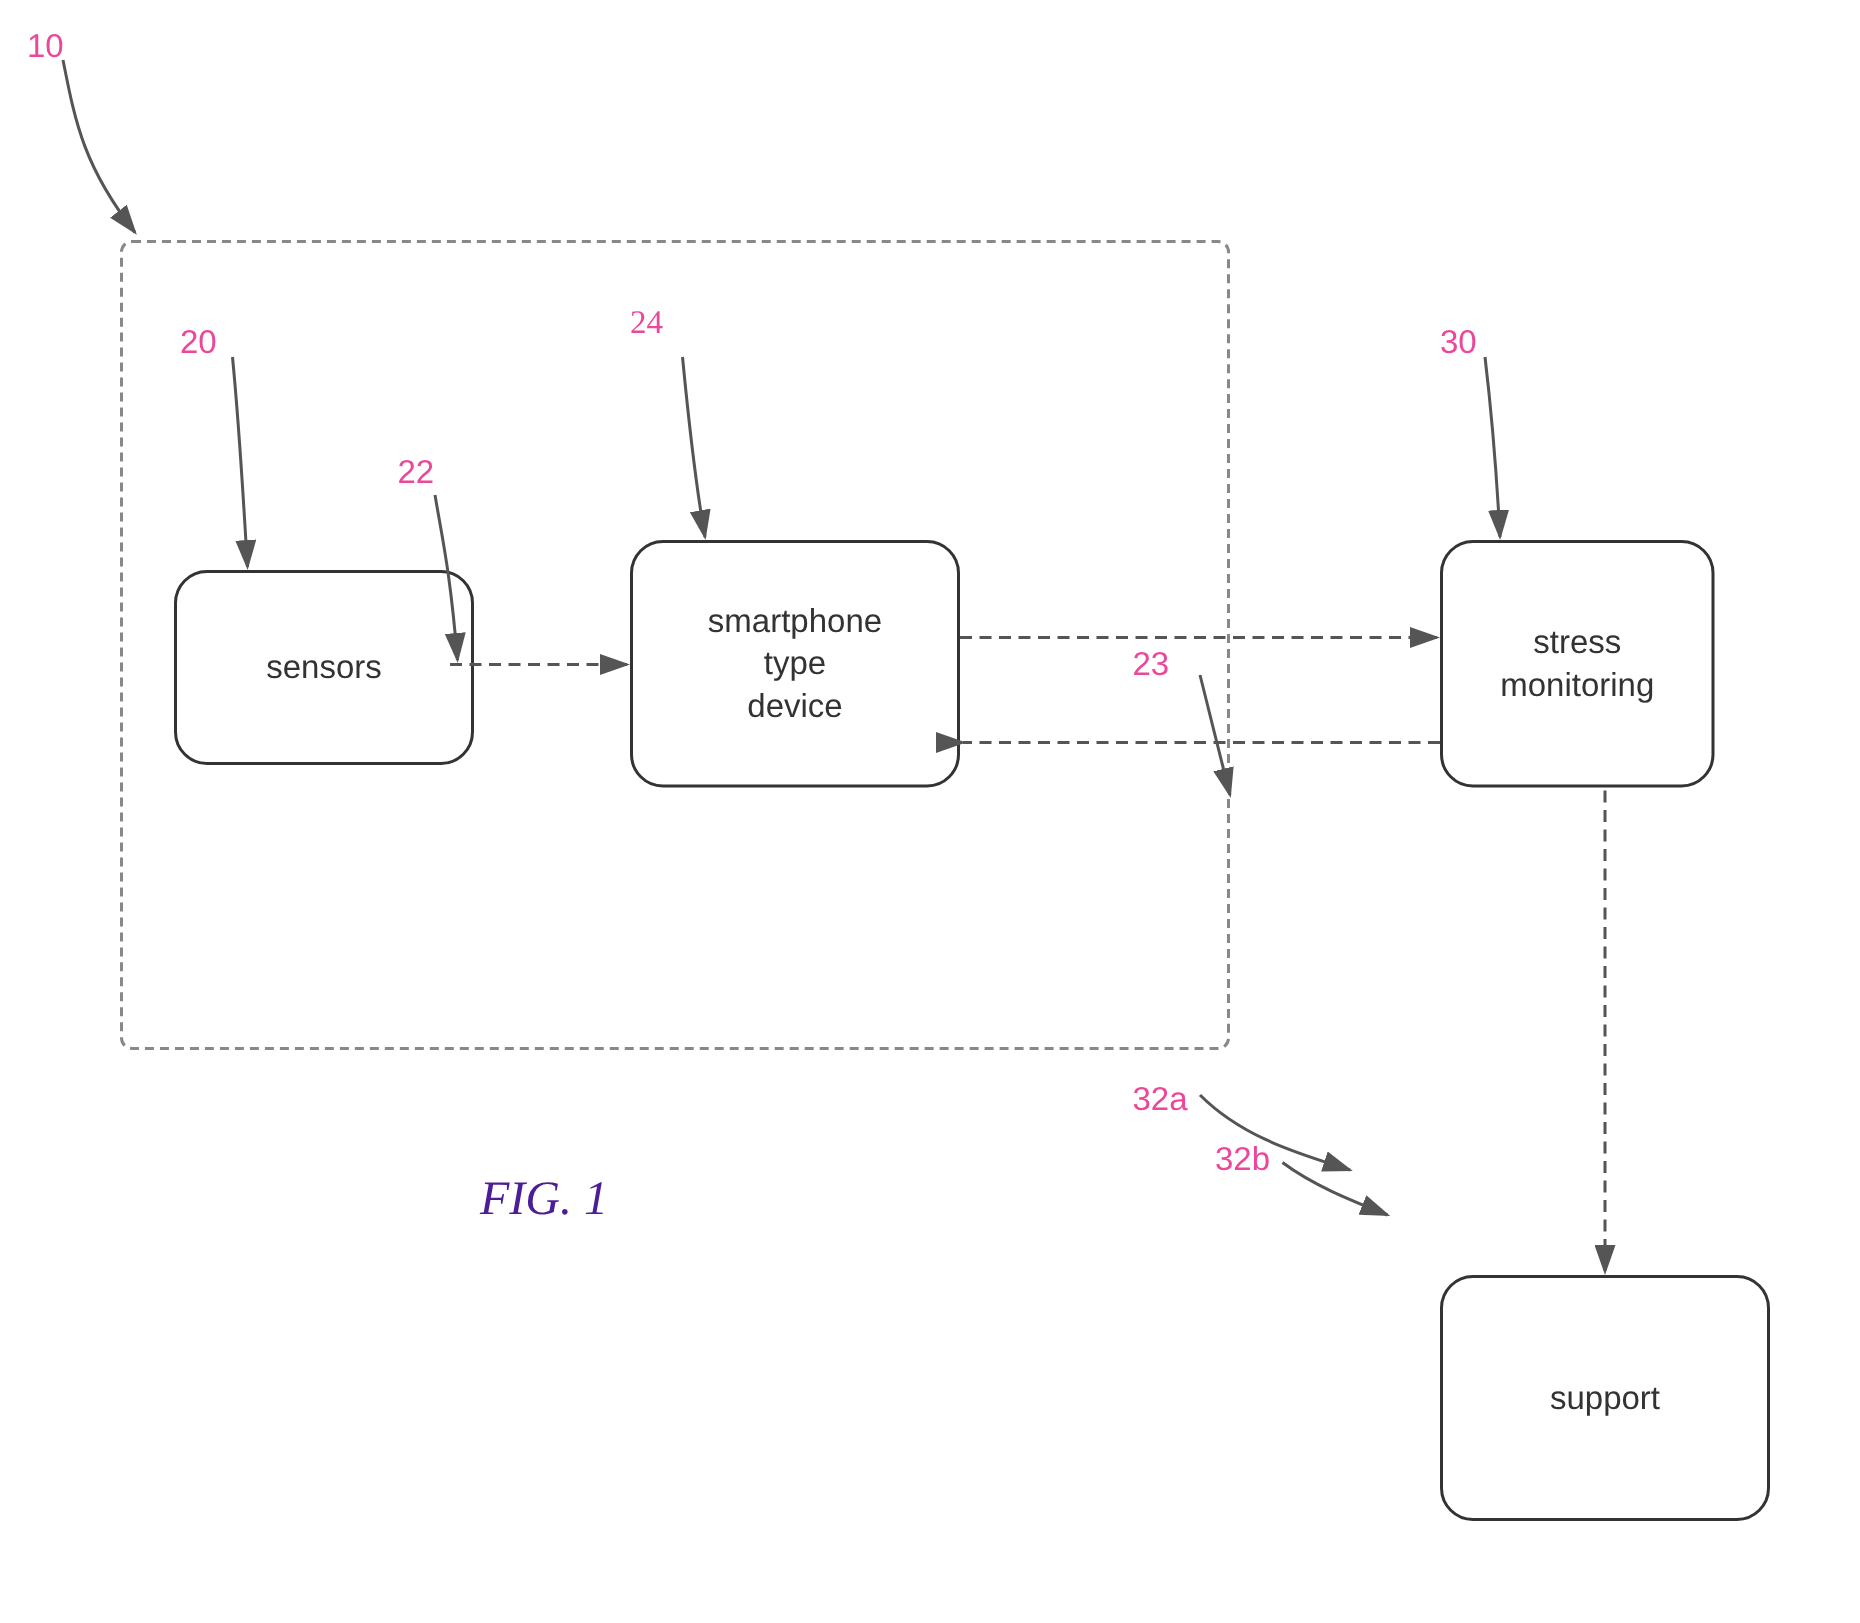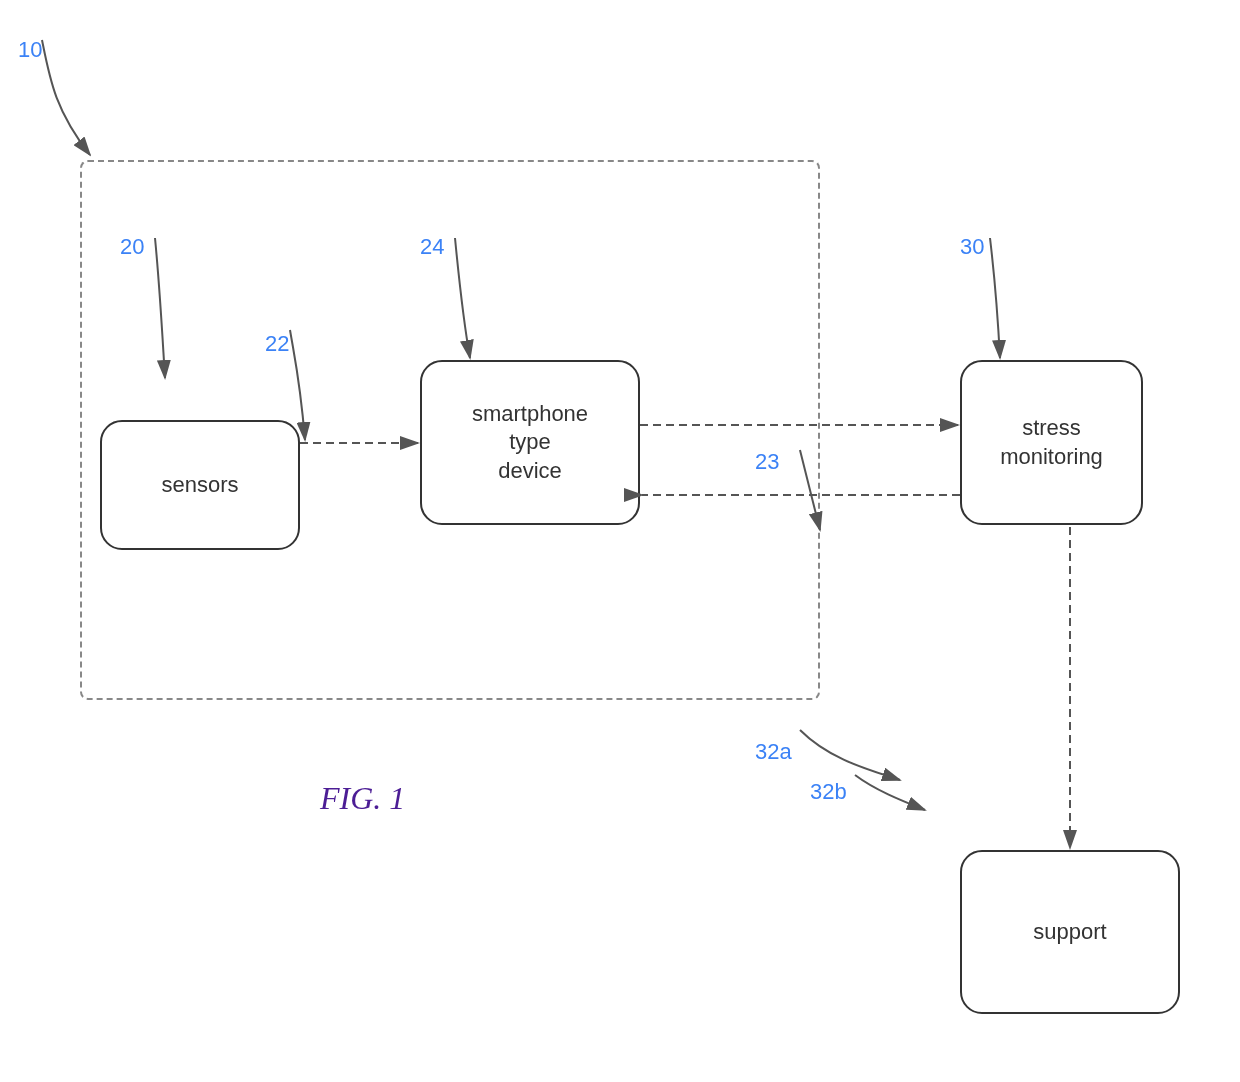--- a/index.html
+++ b/index.html
@@ -17,23 +17,22 @@
       position: absolute;
       top: 0; left: 0;
       width: 1240px;
       height: 1082px;
     }
 
     
     .ref-label {
       position: absolute;
       font-size: 22px;
-      color: #3b82f6;
+      color: #ec4899;
       font-family: Arial, sans-serif;
-      margin-top: 19px;
     }
 
     
     .box {
       position: absolute;
       border: 2px solid #333;
       border-radius: 22px;
       background: #fff;
       display: flex;
       align-items: center;
@@ -74,33 +73,33 @@
 <body>
 
 <div class="diagram-container">
 
   <span class="ref-label" style="top:18px; left:18px;">10</span>
 
   <div class="outer-box" style="top:160px; left:80px; width:740px; height:540px;"></div>
 
   <span class="ref-label" style="top:215px; left:120px;">20</span>
 
-  <span class="ref-label" style="top:312px; left:265px;">22</span>
+  <span class="ref-label" style="top:302px; left:265px;">22</span>
 
-  <span class="ref-label" style="top:215px; left:420px;">24</span>
+  <span class="ref-label" style="top:202px; left:420px;font-family:Liberation Serif, serif;">24</span>
 
   <span class="ref-label" style="top:430px; left:755px;">23</span>
 
   <span class="ref-label" style="top:215px; left:960px;">30</span>
 
   <span class="ref-label" style="top:720px; left:755px;">32a</span>
 
   <span class="ref-label" style="top:760px; left:810px;text-align:center;">32b</span>
 
-  <div class="box" style="top:380px; left:100px; width:200px; height:130px;margin-top:40px;">
+  <div class="box" style="top:380px; left:116px; width:200px; height:130px;">
     <span>sensors</span>
   </div>
 
   <div class="box" style="top:360px; left:420px; width:220px; height:165px;">
     <span style="white-space: pre-line;">smartphone
 type
 device</span>
   </div>
 
   <div class="box" style="top:360px; left:960px; width:183px; height:165px;">

